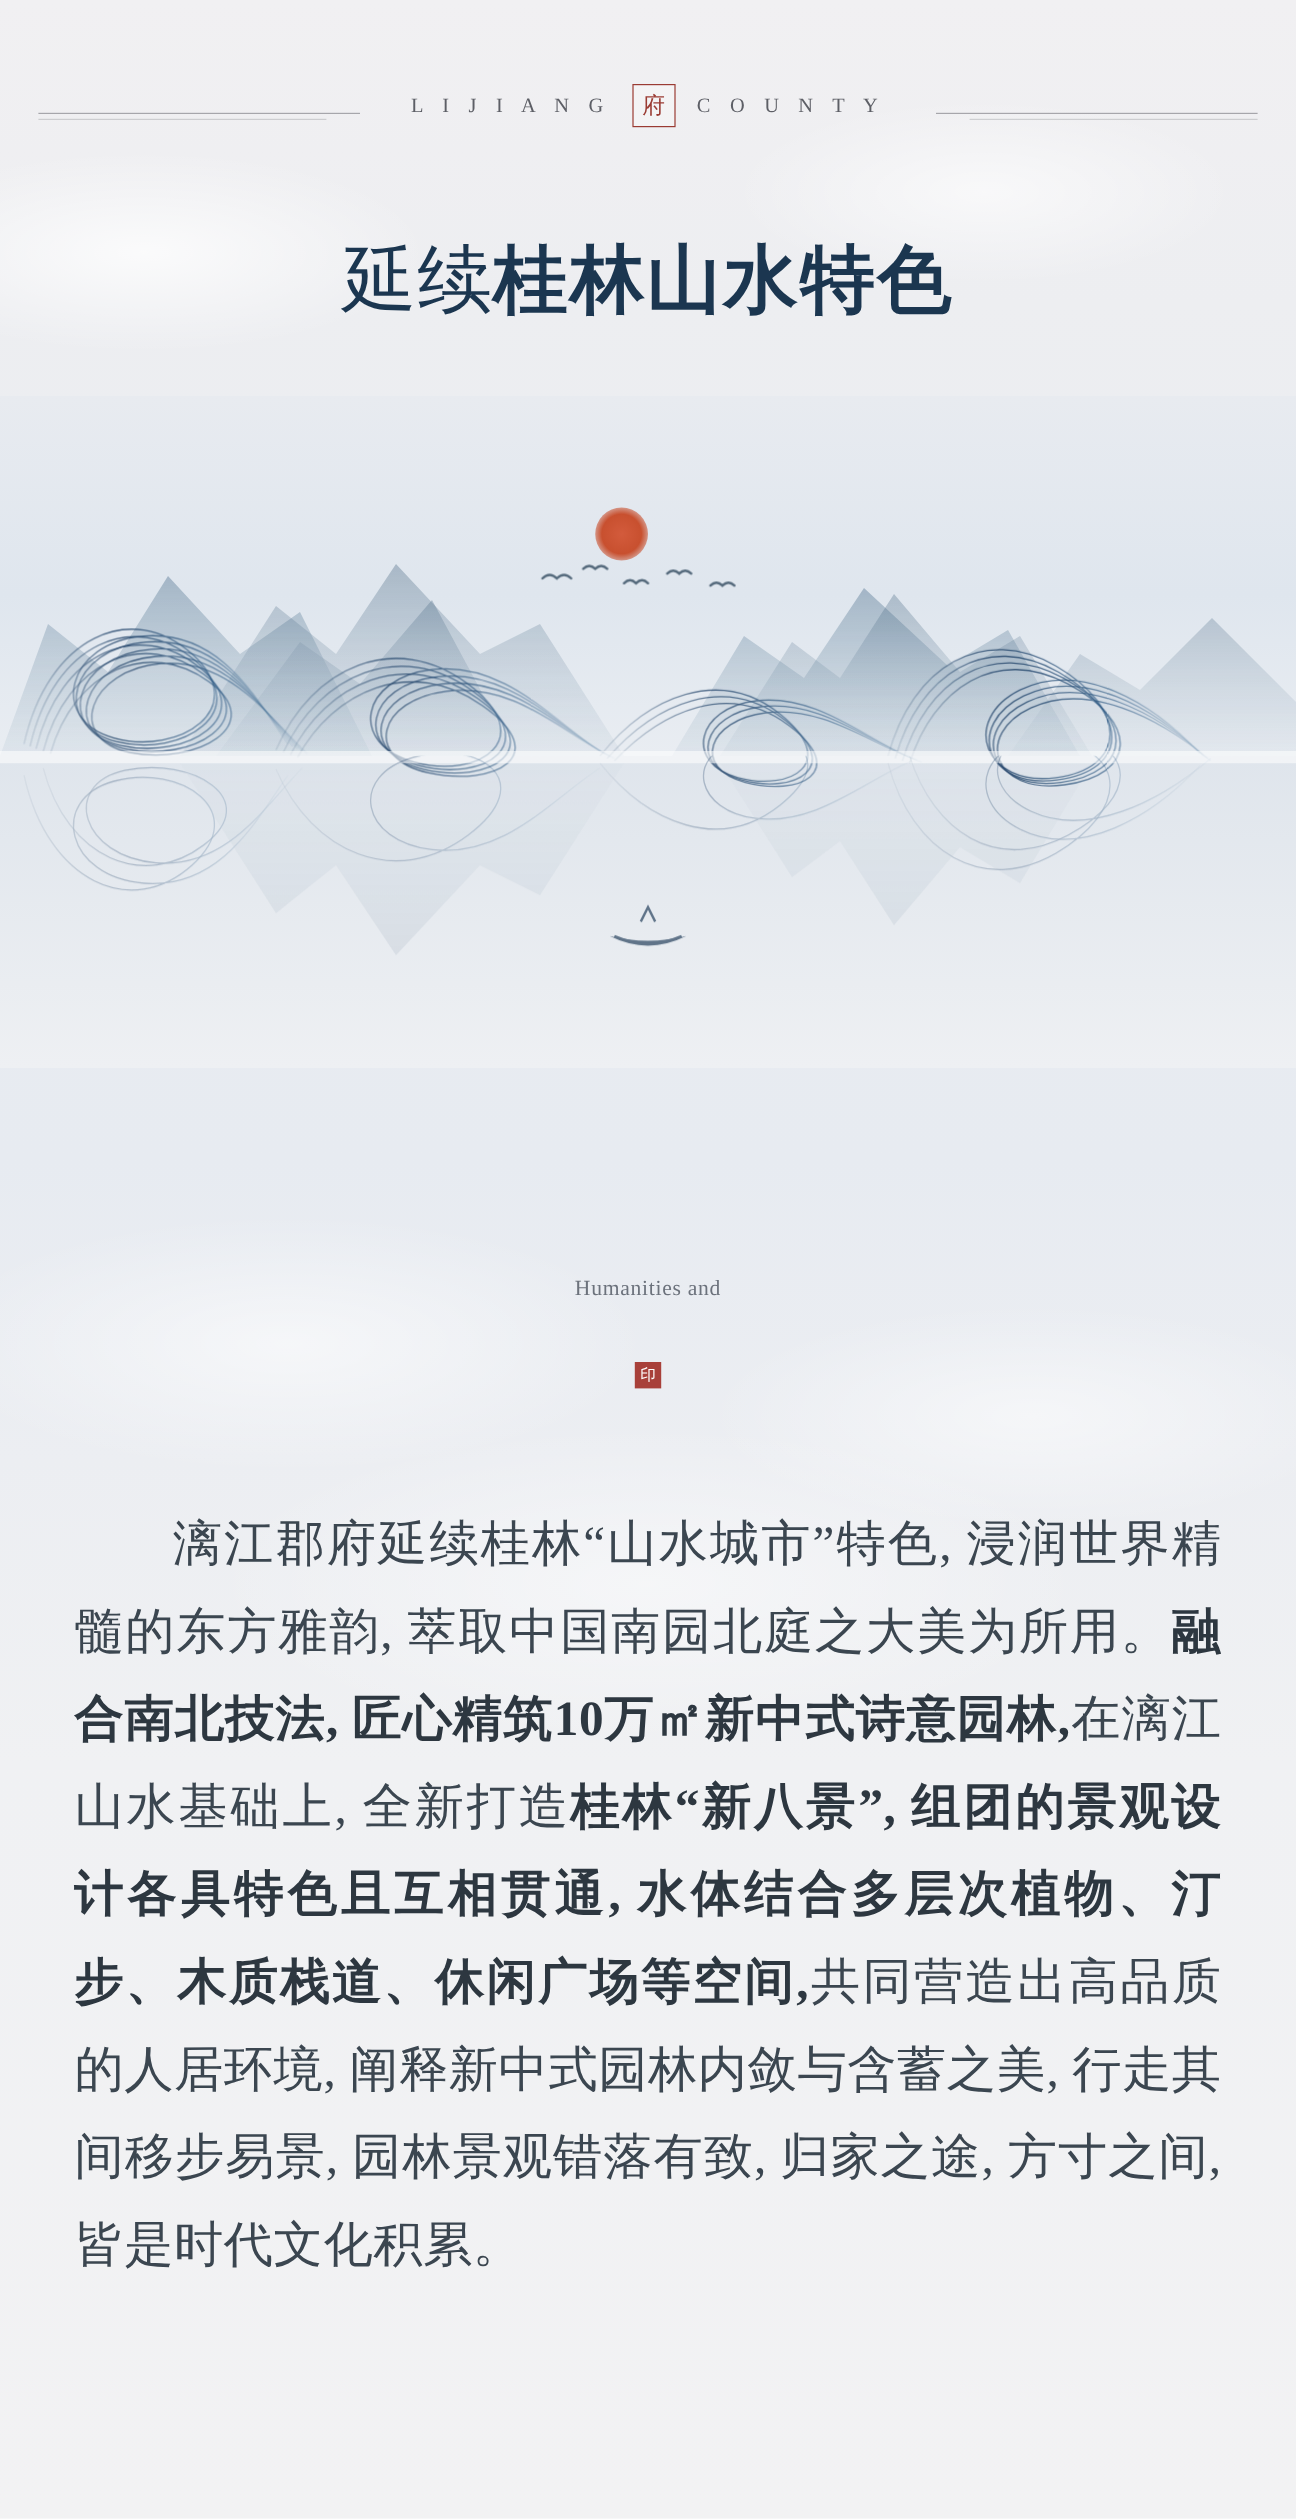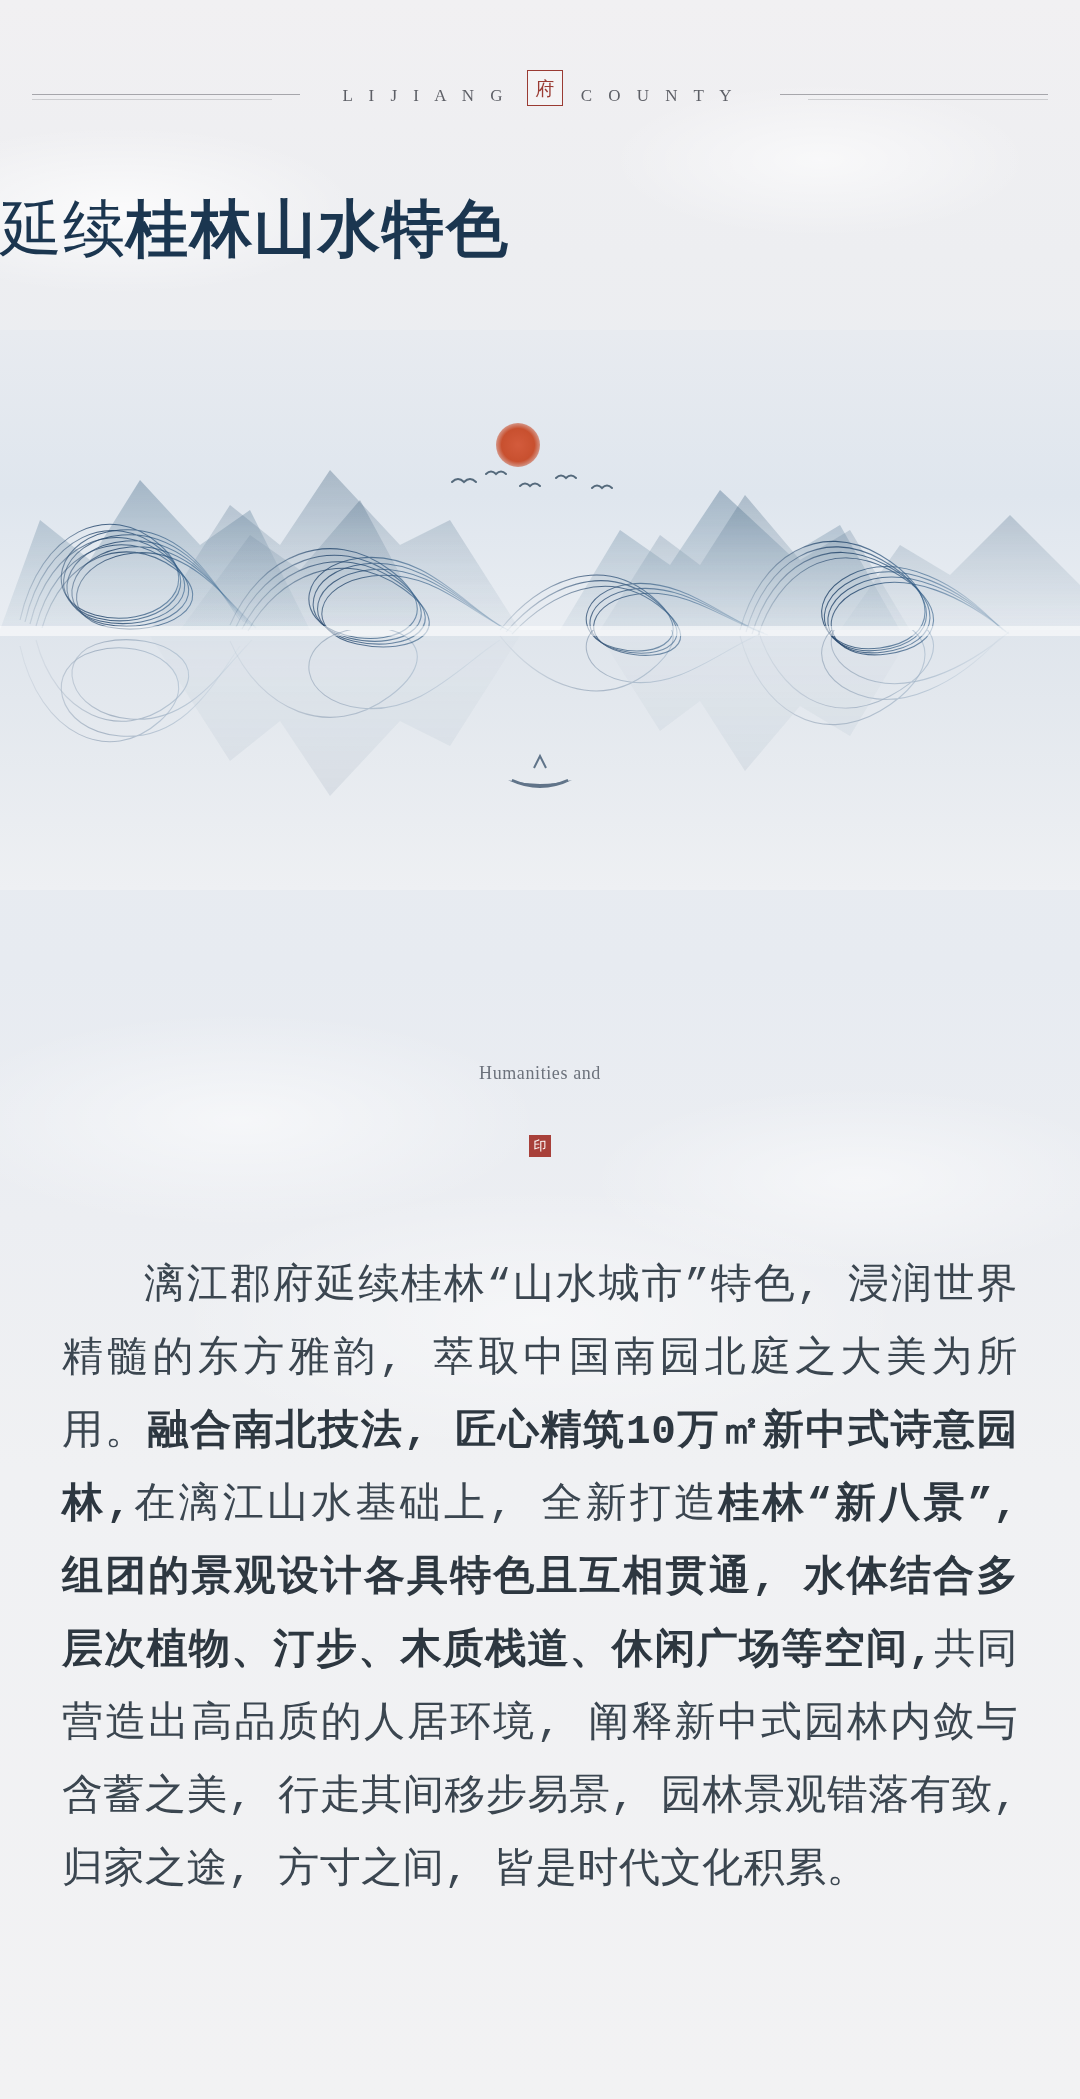--- a/index.html
+++ b/index.html
@@ -57,21 +57,21 @@
   .header .rule.left  { left: 32px;  width: 268px; }
   .header .rule.right { right: 32px; width: 268px; }
   .header .rule.left.second,
   .header .rule.right.second { top: 41px; opacity: .35; }
   .header .rule.left.second { left: 32px; width: 240px; }
   .header .rule.right.second { right: 32px; width: 240px; }
 
   .header-inner {
     position: relative;
     display: flex;
-    align-items: flex-end;
+    align-items: center;
     gap: 18px;
     z-index: 2;
   }
   .brand-text {
     font-family: "Liberation Serif", "DejaVu Serif", serif;
     font-size: 17px;
     letter-spacing: 6px;
     color: #5d5f66;
     white-space: nowrap;
   }
@@ -88,22 +88,23 @@
     font-family: "Liberation Serif", "DejaVu Serif", serif;
     background: rgba(255,255,255,.25);
   }
 
   
   .headline {
     position: absolute;
     top: 196px;
     left: 0;
     width: 100%;
+    text-align: center;
     color: #1d3a52;
-    font-family: Liberation Mono, monospace;
+    font-family: Liberation Sans, sans-serif;
   }
   .headline .line1 {
     font-size: 62px;
     line-height: 1.22;
     letter-spacing: 2px;
     font-weight: 700;
     color: #1b3650;
     white-space: nowrap;
   }
   .headline .line1 .thin {
@@ -158,21 +159,21 @@
     font-family: "Liberation Serif", "DejaVu Serif", serif;
   }
 
   
   .body-copy {
     position: absolute;
     top: 1250px;
     left: 62px;
     width: 956px;
     color: #3b4650;
-    font-family: Liberation Mono, monospace;
+    font-family: Liberation Serif, serif;
     font-size: 41px;
     line-height: 1.78;
     letter-spacing: .5px;
     text-align: justify;
     text-justify: inter-character;
   }
   .body-copy p { margin: 0; text-indent: 82px; }
   .body-copy .b { font-weight: 700; color: #2d3740; }
 </style>
 </head>

